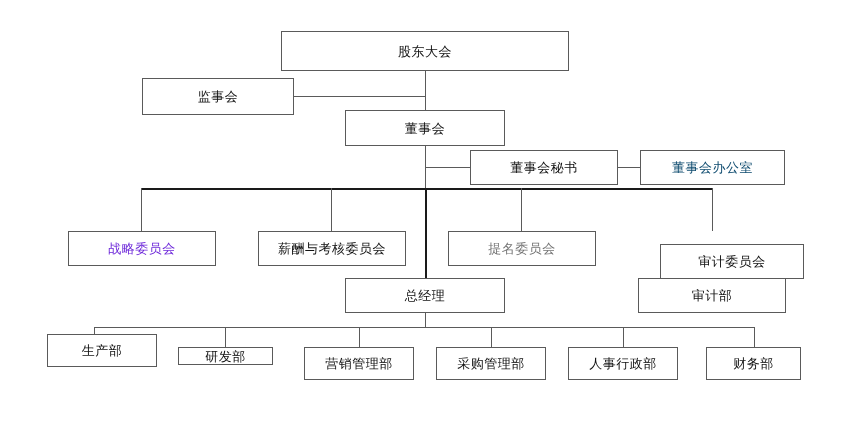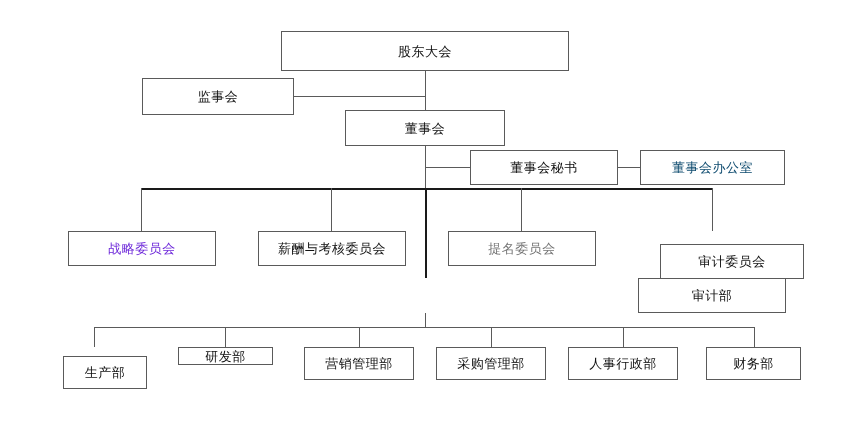--- a/index.html
+++ b/index.html
@@ -89,24 +89,27 @@
     </div>
     <div class="node" style="left: 258px; top: 231px; width: 148px; height: 35px; border-color: rgb(90, 90, 90);">
       <span class="node-label" style="color: rgb(17, 17, 17);">薪酬与考核委员会</span>
     </div>
     <div class="node" style="left: 448px; top: 231px; width: 148px; height: 35px; border-color: rgb(90, 90, 90);">
       <span class="node-label" style="color: #737373;">提名委员会</span>
     </div>
     <div class="node" style="left: 638px; top: 244px; width: 144px; height: 35px; border-color: rgb(90, 90, 90); margin-left: 22px;">
       <span class="node-label" style="color: rgb(17, 17, 17);">审计委员会</span>
     </div>
+    <div class="node" style="left: 345px; top: 278px; width: 160px; height: 35px; border-color: rgb(90, 90, 90);">
+      <span class="node-label" style="color: rgb(17, 17, 17);">总经理</span>
+    </div>
     <div class="node" style="left: 638px; top: 278px; width: 148px; height: 35px; border-color: rgb(90, 90, 90);">
       <span class="node-label" style="color: rgb(17, 17, 17);">审计部</span>
     </div>
-    <div class="node" style="left: 47px; top: 356px; width: 84px; height: 33px; border-color: rgb(90, 90, 90); margin-left: 16px;">
+    <div class="node" style="left: 47px; top: 334px; width: 110px; height: 33px; border-color: rgb(90, 90, 90);">
       <span class="node-label" style="color: rgb(17, 17, 17);">生产部</span>
     </div>
     <div class="node" style="left: 178px; top: 347px; width: 95px; height: 18px; border-color: rgb(90, 90, 90);">
       <span class="node-label" style="color: rgb(17, 17, 17);">研发部</span>
     </div>
     <div class="node" style="left: 304px; top: 347px; width: 110px; height: 33px; border-color: rgb(90, 90, 90);">
       <span class="node-label" style="color: rgb(17, 17, 17);">营销管理部</span>
     </div>
     <div class="node" style="left: 436px; top: 347px; width: 110px; height: 33px; border-color: rgb(90, 90, 90);">
       <span class="node-label" style="color: rgb(17, 17, 17); text-align: center;">采购管理部</span>

